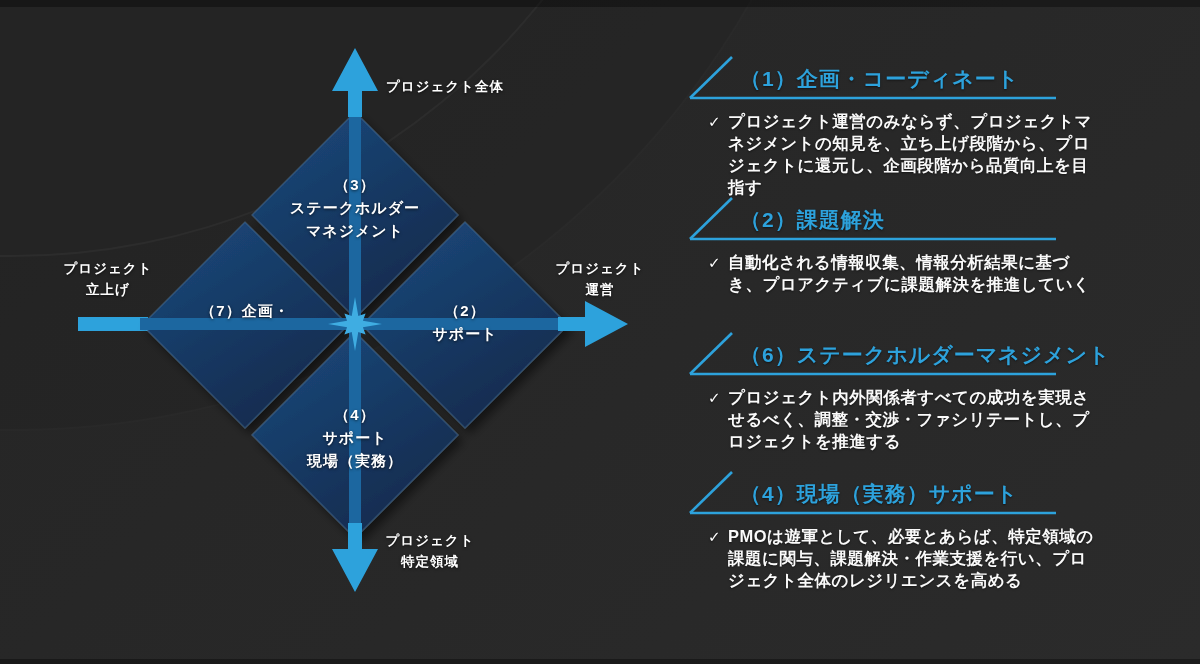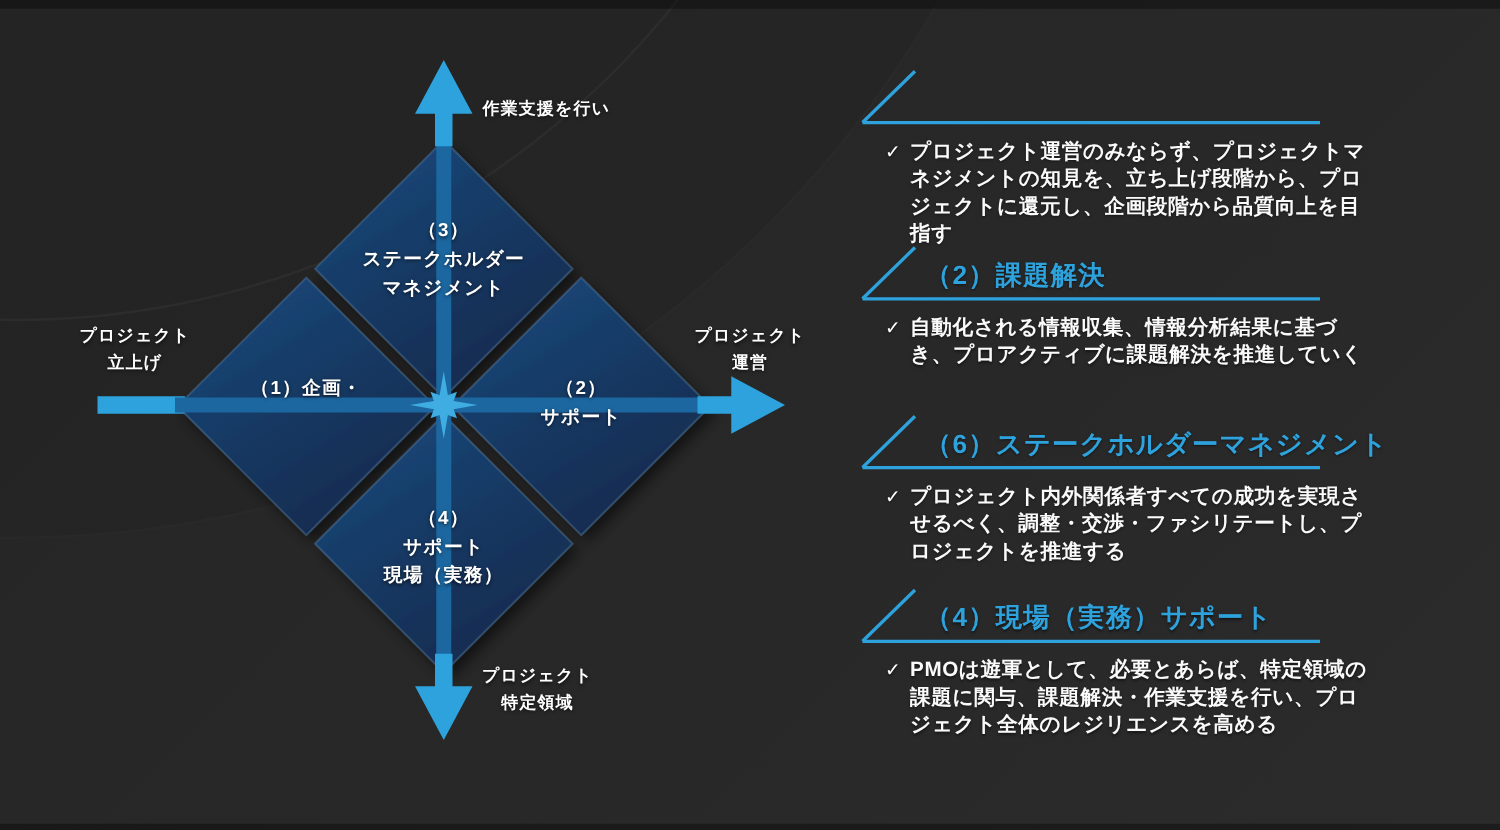--- a/index.html
+++ b/index.html
@@ -70,59 +70,60 @@
     <rect x="140" y="318" width="448" height="12" fill="#1C67A0"></rect>
 
     <polygon points="355,48 378,91 362,91 362,117 348,117 348,91 332,91" fill="#2DA2DC"></polygon>
     <polygon points="355,592 378,549 362,549 362,523 348,523 348,549 332,549" fill="#2DA2DC"></polygon>
     <polygon points="628,324 585,301 585,317 558,317 558,331 585,331 585,347" fill="#2DA2DC"></polygon>
 
     <polygon fill="#3FADE2" points="355,297 358.3,316.1 365.6,313.4 362.9,320.7 382,324 362.9,327.3 365.6,334.6 358.3,331.9 355,351 351.7,331.9 344.4,334.6 347.1,327.3 328,324 347.1,320.7 344.4,313.4 351.7,316.1"></polygon>
   </svg>
 
   <div class="dlabel axis-label" style="left:386px;top:76px;width:130px;text-align:left;">
-    <span>作業支援を行い</span>
+    <span>プロジェクト全体</span>
   </div>
   <div class="dlabel axis-label" style="left:58px;top:258px;width:100px;">
     <span>プロジェクト</span>
     <span>立上げ</span>
   </div>
   <div class="dlabel axis-label" style="left:550px;top:258px;width:100px;">
     <span>プロジェクト</span>
     <span>運営</span>
   </div>
   <div class="dlabel axis-label" style="left:380px;top:530px;width:100px;">
     <span>プロジェクト</span>
     <span>特定領域</span>
   </div>
 
   <div class="dlabel quad-label" style="left:255px;top:173px;width:200px;">
     <span>（3）</span>
     <span>ステークホルダー</span>
     <span>マネジメント</span>
   </div>
   <div class="dlabel quad-label" style="left:145px;top:299px;width:200px;">
-    <span>（1）企画・</span>
+    <span>（7）企画・</span>
   </div>
   <div class="dlabel quad-label" style="left:365px;top:299px;width:200px;">
     <span>（2）</span>
     <span>サポート</span>
   </div>
   <div class="dlabel quad-label" style="left:255px;top:403px;width:200px;">
     <span>（4）</span>
     <span>サポート</span>
     <span>現場（実務）</span>
   </div>
 
   <div class="section" style="top:55px;">
     <div class="section-header">
       <svg width="370" height="46" viewBox="0 0 370 46">
         <line x1="2" y1="43" x2="44" y2="2" stroke="#2DA2DC" stroke-width="2.6"></line>
         <line x1="2" y1="43" x2="368" y2="43" stroke="#2DA2DC" stroke-width="2.6"></line>
       </svg>
+      <div class="section-title">（1）企画・コーディネート</div>
     </div>
     <div class="section-body">
       <span class="check">✓</span>
       <span>プロジェクト運営のみならず、プロジェクトマネジメントの知見を、立ち上げ段階から、プロジェクトに還元し、企画段階から品質向上を目指す</span>
     </div>
   </div>
 
   <div class="section" style="top:196px;">
     <div class="section-header">
       <svg width="370" height="46" viewBox="0 0 370 46">

